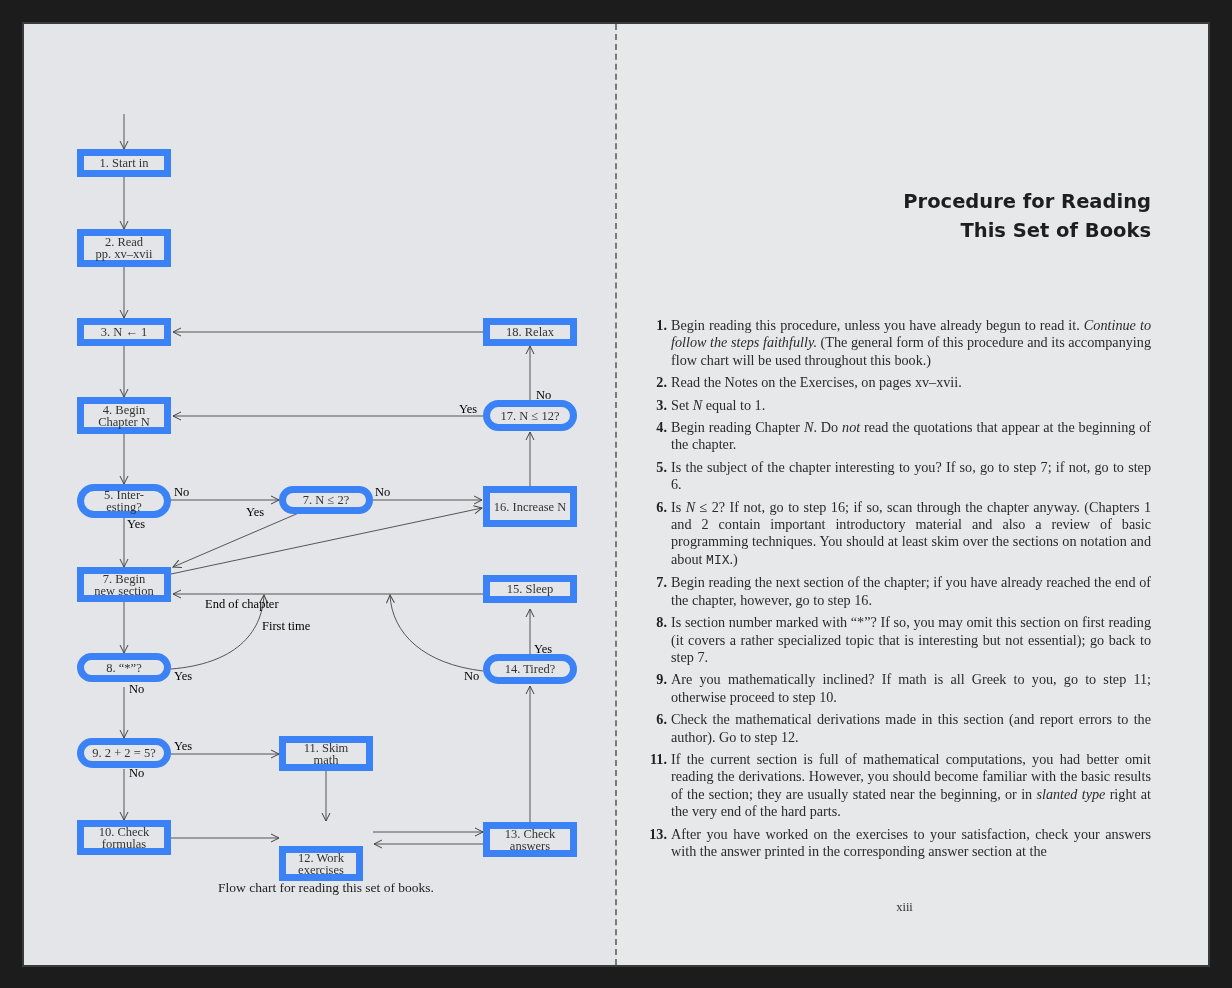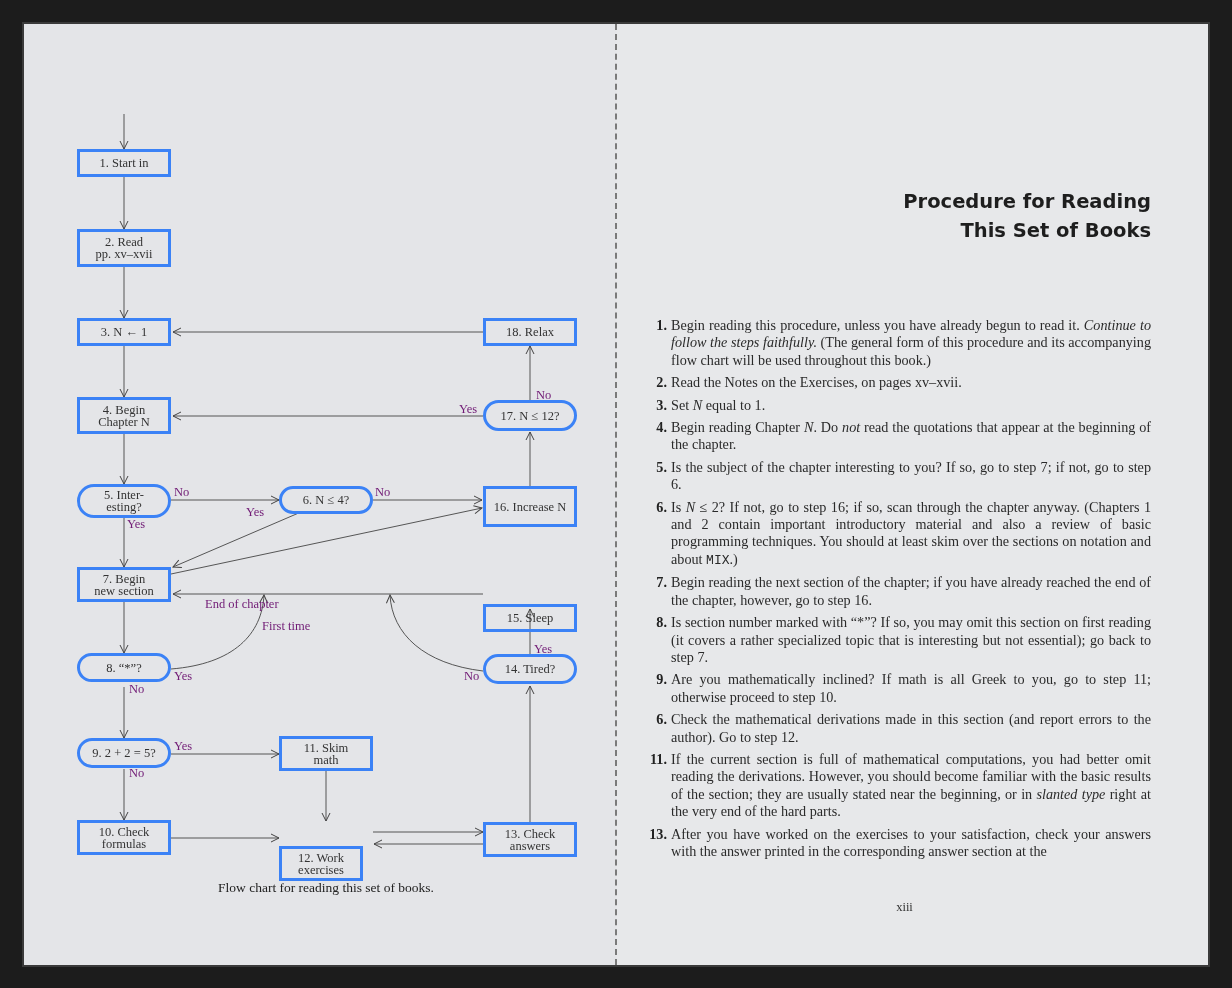--- a/index.html
+++ b/index.html
@@ -12,27 +12,27 @@
     background: #e6e7ea; outline: 2px solid #3a3a3a;
   }
   .page-left { position: absolute; left: 0; top: 0; width: 592px; height: 941px; background: #e4e5e8; }
   .page-right { position: absolute; left: 593px; top: 0; width: 591px; height: 941px; background: #e7e8ea; }
   .divider {
     position: absolute; left: 591px; top: 0; width: 0; height: 941px;
     border-left: 2px dashed #7a7a7a;
   }
   svg.flow { position: absolute; left: 0; top: 0; }
   .node {
-    position: absolute; box-sizing: border-box; border: 3px solid #3b82f6;
+    position: absolute; box-sizing: border-box; border: 7px solid #3b82f6;
     display: flex; align-items: center; justify-content: center; text-align: center;
     font-family: "Liberation Serif", serif; font-size: 12.5px; line-height: 12px; color: #333;
     background: transparent; white-space: pre-line;
   }
   .node.decision { border-radius: 18px; }
-  .lbl { position: absolute; font-family: "Liberation Serif", serif; font-size: 12.5px; color: #701a75; white-space: nowrap; }
+  .lbl { position: absolute; font-family: "Liberation Serif", serif; font-size: 12.5px; color: #000000; white-space: nowrap; }
   .caption { position: absolute; left: 0; width: 604px; top: 856px; text-align: center;
     font-family: "Liberation Serif", serif; font-size: 13.5px; color: #222; }
   .title {
     position: absolute; right: 57px; top: 163px; text-align: right;
     font-family: "DejaVu Sans", sans-serif; font-weight: bold; font-size: 19.5px; line-height: 29px; color: #1e1e1e;
   }
   .steps { position: absolute; left: 28px; top: 293px; width: 506px; }
   .step { position: relative; padding-left: 26px; font-family: "Liberation Serif", serif;
     font-size: 14.2px; line-height: 17.4px; color: #2a2a2a; text-align: justify; margin-bottom: 5px; }
   .step .num { position: absolute; left: -4px; width: 26px; text-align: right; font-weight: bold; color: #222; }
@@ -113,35 +113,35 @@
     </svg>
 
     <div class="node" style="left:53px;top:125px;width:94px;height:28px;">1. Start in</div>
     <div class="node" style="left:53px;top:205px;width:94px;height:38px;">2. Read
 pp. xv–xvii</div>
     <div class="node" style="left:53px;top:294px;width:94px;height:28px;text-align:center;">3. N ← 1</div>
     <div class="node" style="left:53px;top:373px;width:94px;height:37px;">4. Begin
 Chapter N</div>
     <div class="node decision" style="left:53px;top:460px;width:94px;height:34px;">5. Inter-
 esting?</div>
-    <div class="node decision" style="left:255px;top:462px;width:94px;height:28px;">6. N ≤ 4?</div>
+    <div class="node decision" style="left:255px;top:462px;width:94px;height:28px;">7. N ≤ 2?</div>
     <div class="node" style="left:53px;top:543px;width:94px;height:35px;">7. Begin
 new section</div>
     <div class="node decision" style="left:53px;top:629px;width:94px;height:29px;">8. “*”?</div>
     <div class="node decision" style="left:53px;top:714px;width:94px;height:30px;">9. 2 + 2 = 5?</div>
     <div class="node" style="left:53px;top:796px;width:94px;height:35px;">10. Check
 formulas</div>
     <div class="node" style="left:255px;top:712px;width:94px;height:35px;">11. Skim
 math</div>
     <div class="node" style="left:255px;top:822px;width:84px;height:35px;">12. Work
 exercises</div>
     <div class="node" style="left:459px;top:798px;width:94px;height:35px;">13. Check
 answers</div>
     <div class="node decision" style="left:459px;top:630px;width:94px;height:30px;">14. Tired?</div>
-    <div class="node" style="left:459px;top:580px;width:94px;height:28px;">15. Sleep</div>
+    <div class="node" style="left:459px;top:551px;width:94px;height:28px;">15. Sleep</div>
     <div class="node" style="left:459px;top:462px;width:94px;height:41px;">16. Increase N</div>
     <div class="node decision" style="left:459px;top:376px;width:94px;height:31px;">17. N ≤ 12?</div>
     <div class="node" style="left:459px;top:294px;width:94px;height:28px;">18. Relax</div>
 
     <span class="lbl" style="left:150px;top:461px;">No</span>
     <span class="lbl" style="left:103px;top:493px;">Yes</span>
     <span class="lbl" style="left:351px;top:461px;">No</span>
     <span class="lbl" style="left:222px;top:481px;">Yes</span>
     <span class="lbl" style="left:181px;top:545px;margin-top:28px;">End of chapter</span>
     <span class="lbl" style="left:238px;top:595px;">First time</span>

